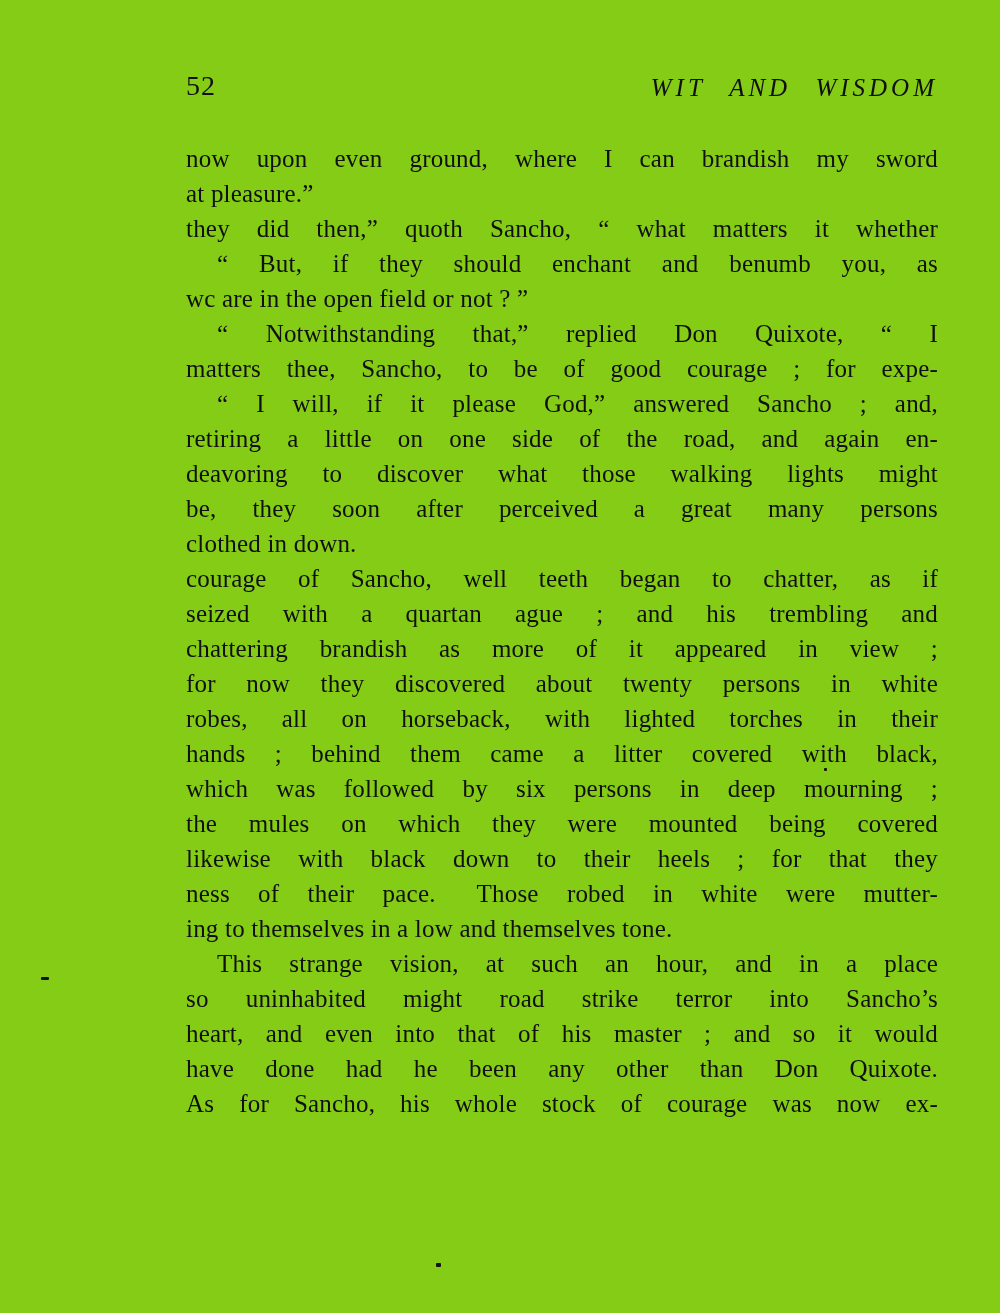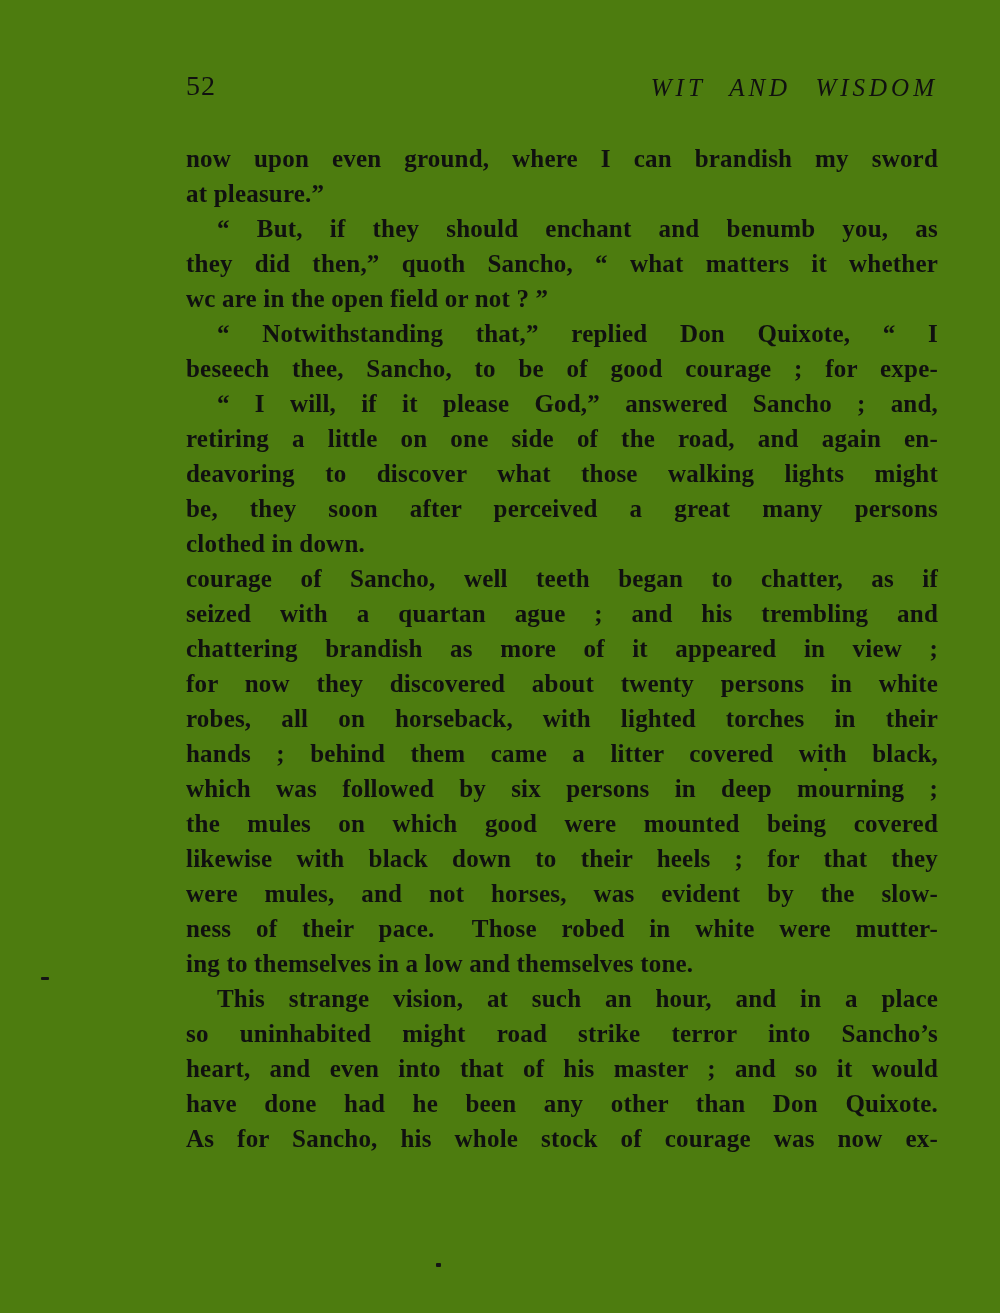--- a/index.html
+++ b/index.html
@@ -1,21 +1,21 @@
 <!DOCTYPE html>
 <html><head>
 <meta charset="utf-8">
 <style>
   html, body { margin: 0; padding: 0; background: #e8e8e8; }
   .page {
     position: relative;
     width: 1000px;
     height: 1313px;
     margin: 0 auto;
-    background: #4d7c0f;
+    background: #84cc16;
     color: #101010;
     font-family: "Liberation Serif", "DejaVu Serif", serif;
     overflow: hidden;
   }
   
   .page-num {
     position: absolute;
     left: 186px;
     top: 70px;
     font-size: 28px;
@@ -37,21 +37,21 @@
   .text-col {
     position: absolute;
     left: 186px;
     top: 141px;
     width: 752px;
     font-size: 25px;
     line-height: 35px;
     letter-spacing: 0.2px;
   }
   .para { margin: 0; padding: 0; }
-  .line { text-align: left; white-space: normal; font-weight: bold; }
+  .line { text-align: left; white-space: normal; }
   .line.j { text-align: justify; text-align-last: justify; }
   .line.indent { text-indent: 31px; }
   
   .artifact { position: absolute; background: #151515; border-radius: 1px; }
   .art-dash { left: 41px;  top: 977px;  width: 8px; height: 3px; }
   .art-dot-bottom { left: 436px; top: 1263px; width: 5px; height: 4px; }
   .art-dot-mid { left: 824px; top: 768px; width: 3px; height: 3px; }
 </style>
 </head>
 <body>
@@ -62,49 +62,48 @@
   <div class="running-title">WIT AND WISDOM</div>
 
   <div class="text-col">
 
     <p class="para">
       <span class="line j" style="display:block">now upon even ground, where I can brandish my sword</span>
       <span class="line" style="display:block">at pleasure.”</span>
     </p>
 
     <p class="para">
+      <span class="line j" style="display:block">they did then,” quoth Sancho, “ what matters it whether</span>
       <span class="line j indent" style="display:block">“ But, if they should enchant and benumb you, as</span>
-      <span class="line j" style="display:block">they did then,” quoth Sancho, “ what matters it whether</span>
       <span class="line" style="display:block">wc are in the open field or not ? ”</span>
     </p>
 
     <p class="para">
       <span class="line j indent" style="display:block">“ Notwithstanding that,” replied Don Quixote, “ I</span>
-      <span class="line j" style="display:block">beseech thee, Sancho, to be of good courage ; for expe-</span>
+      <span class="line j" style="display:block">matters thee, Sancho, to be of good courage ; for expe-</span>
     </p>
 
     <p class="para">
       <span class="line j indent" style="display:block">“ I will, if it please God,” answered Sancho ; and,</span>
       <span class="line j" style="display:block">retiring a little on one side of the road, and again en-</span>
       <span class="line j" style="display:block">deavoring to discover what those walking lights might</span>
       <span class="line j" style="display:block">be, they soon after perceived a great many persons</span>
       <span class="line" style="display:block">clothed in down.</span>
     </p>
 
     <p class="para">
       <span class="line j" style="display:block">courage of Sancho, well teeth began to chatter, as if</span>
       <span class="line j" style="display:block">seized with a quartan ague ; and his trembling and</span>
       <span class="line j" style="display:block">chattering brandish as more of it appeared in view ;</span>
       <span class="line j" style="display:block">for now they discovered about twenty persons in white</span>
       <span class="line j" style="display:block">robes, all on horseback, with lighted torches in their</span>
       <span class="line j" style="display:block">hands ; behind them came a litter covered with black,</span>
       <span class="line j" style="display:block">which was followed by six persons in deep mourning ;</span>
-      <span class="line j" style="display:block">the mules on which good were mounted being covered</span>
+      <span class="line j" style="display:block">the mules on which they were mounted being covered</span>
       <span class="line j" style="display:block">likewise with black down to their heels ; for that they</span>
-      <span class="line j" style="display:block">were mules, and not horses, was evident by the slow-</span>
       <span class="line j" style="display:block">ness of their pace.  Those robed in white were mutter-</span>
       <span class="line" style="display:block">ing to themselves in a low and themselves tone.</span>
     </p>
 
     <p class="para">
       <span class="line j indent" style="display:block">This strange vision, at such an hour, and in a place</span>
       <span class="line j" style="display:block">so uninhabited might road strike terror into Sancho’s</span>
       <span class="line j" style="display:block">heart, and even into that of his master ; and so it would</span>
       <span class="line j" style="display:block">have done had he been any other than Don Quixote.</span>
       <span class="line j" style="display:block">As for Sancho, his whole stock of courage was now ex-</span>

